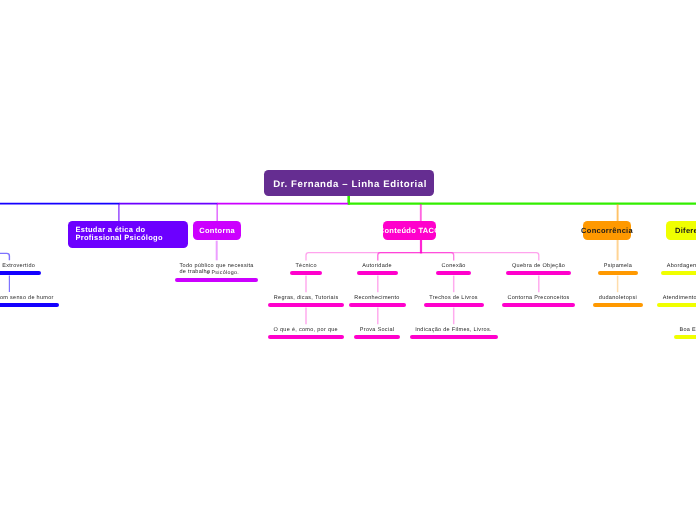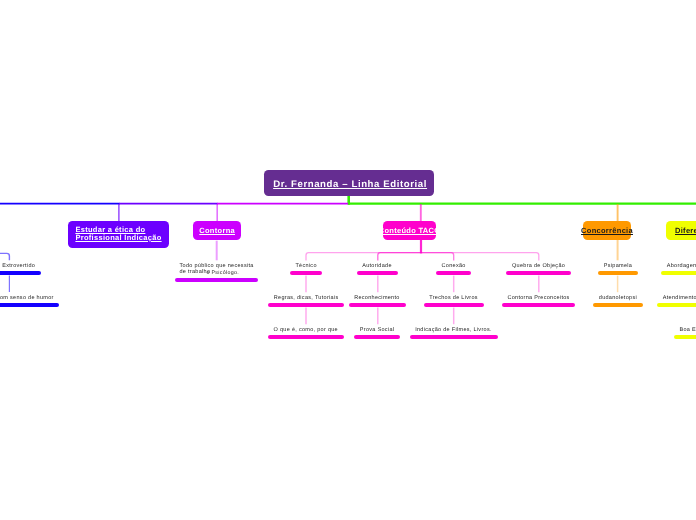--- a/index.html
+++ b/index.html
@@ -7,21 +7,21 @@
   body{width:696px;height:520px;overflow:hidden;
        font-family:"Liberation Sans",sans-serif;
        -webkit-font-smoothing:antialiased;
        text-rendering:geometricPrecision;}
   #canvas{position:relative;width:696px;height:520px;background:#fff;overflow:hidden;}
   svg#wires{position:absolute;left:0;top:0;width:696px;height:520px;pointer-events:none;}
 
   .node{position:absolute;border-radius:4.5px;display:flex;align-items:center;
         justify-content:center;text-align:center;font-weight:bold;
         box-sizing:border-box;white-space:nowrap;}
-  .node .txt{display:block;text-decoration:underline;}
+  .node .txt{display:block;}
 
   .leaf{position:absolute;}
   .leaf .lbl{position:absolute;font-size:5.5px;color:#262626;white-space:nowrap;
              letter-spacing:.3px;line-height:1.0;font-weight:400;}
   .leaf .bar{position:absolute;border-radius:2.3px;height:4.2px;}
 </style>
 </head>
 <body>
 
 <div id="canvas">
@@ -62,26 +62,26 @@
       <path d="M617.6 239.5 V260.3" stroke="#FF9900" stroke-width="2.0" opacity="0.42"></path>
       <path d="M617.6 275.6 V292.2" stroke="#FF9900" stroke-width="1.5" opacity="0.33"></path>
     </g>
   </svg>
 
   <div class="node" style="left:264px;top:170px;width:170px;height:26px;background:#652D91;color:#fff;
               font-size:9.6px;letter-spacing:.6px;padding-top:2.4px;padding-left:2.2px;">
     <span class="txt">Dr. Fernanda – Linha Editorial</span>
   </div>
 
-  <div class="node" style="left:68px;top:220.5px;width:101px;height:27px;background:#6C00FF;color:#fff;
+  <div class="node" style="left:68px;top:220.5px;width:120px;height:27px;background:#6C00FF;color:#fff;
               font-size:7.5px;letter-spacing:.3px;line-height:8px;white-space:normal;
               justify-content:flex-start;padding-left:7.4px;text-align:left;">
     <span class="txt" style="text-align:left;">
       <span>Estudar a ética do</span><br>
-      <span>Profissional Indicação</span>
+      <span>Profissional Psicólogo</span>
     </span>
   </div>
 
   <div class="node" style="left:193.4px;top:220.5px;width:47.5px;height:19px;background:#CC00FF;color:#fff;
               font-size:7.5px;letter-spacing:.3px;">
     <span class="txt">Contorna</span>
   </div>
 
   <div class="node" style="left:383px;top:220.5px;width:53px;height:19px;background:#FF00CC;color:#fff;
               font-size:7.5px;letter-spacing:.3px;">

